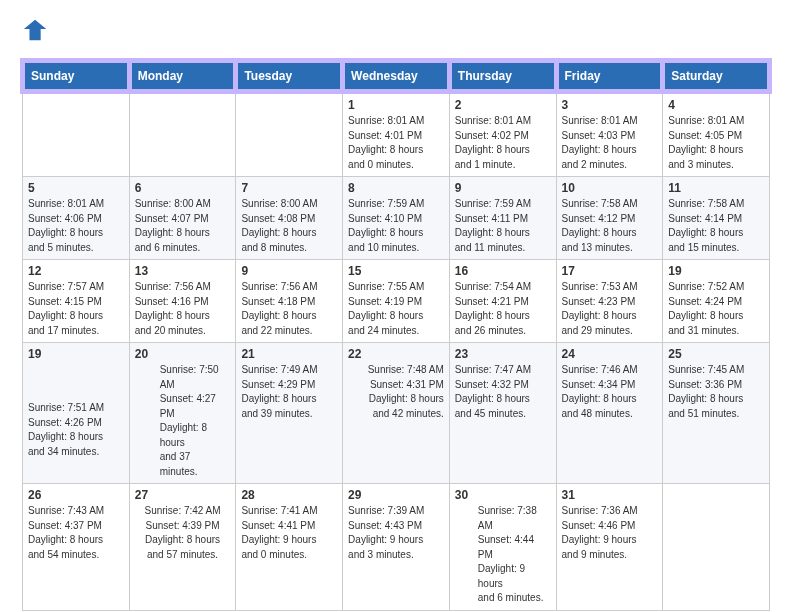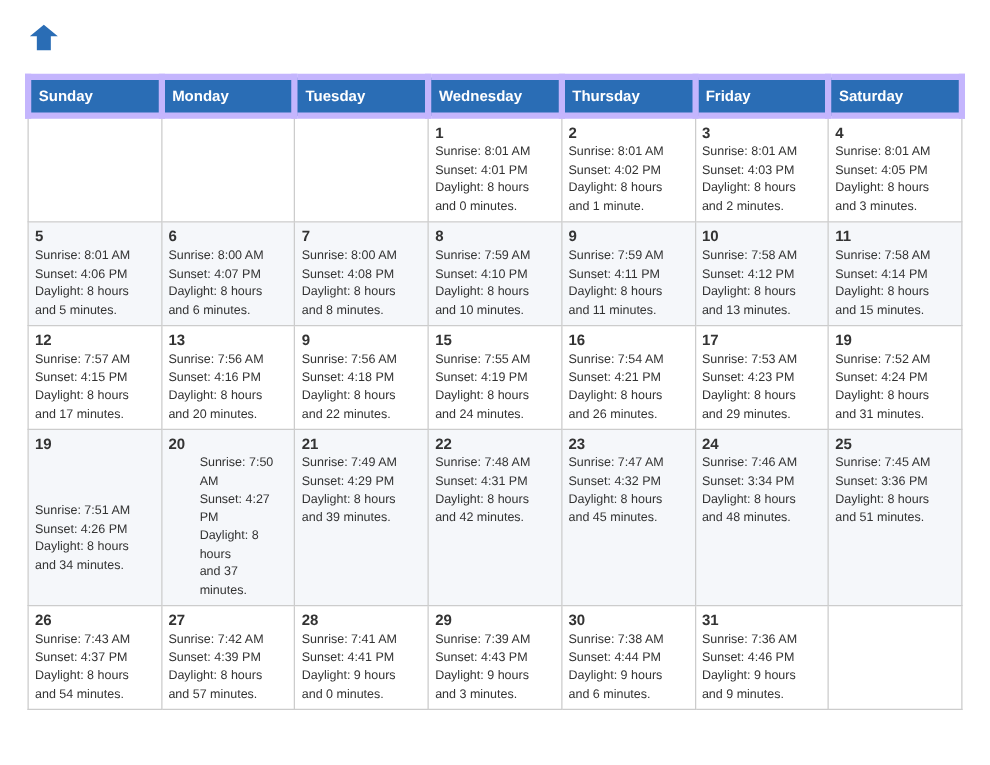--- a/index.html
+++ b/index.html
@@ -278,36 +278,36 @@
         </td>
         <td>
           <span class="day-number">21</span>
           <div class="day-info" style="white-space: pre-line;">Sunrise: 7:49 AM
 Sunset: 4:29 PM
 Daylight: 8 hours
 and 39 minutes.</div>
         </td>
         <td>
           <span class="day-number">22</span>
-          <div class="day-info" style="white-space: pre-line;">Sunrise: 7:48 AM
+          <div class="day-info" style="white-space: pre-line; text-align: right;">Sunrise: 7:48 AM
 Sunset: 4:31 PM
 Daylight: 8 hours
 and 42 minutes.</div>
         </td>
         <td>
           <span class="day-number">23</span>
           <div class="day-info" style="white-space: pre-line;">Sunrise: 7:47 AM
 Sunset: 4:32 PM
 Daylight: 8 hours
 and 45 minutes.</div>
         </td>
         <td>
           <span class="day-number">24</span>
           <div class="day-info" style="white-space: pre-line;">Sunrise: 7:46 AM
-Sunset: 3:34 PM
+Sunset: 4:34 PM
 Daylight: 8 hours
 and 48 minutes.</div>
         </td>
         <td>
           <span class="day-number">25</span>
           <div class="day-info" style="white-space: pre-line;">Sunrise: 7:45 AM
 Sunset: 3:36 PM
 Daylight: 8 hours
 and 51 minutes.</div>
         </td>
@@ -315,42 +315,42 @@
       <tr>
         <td>
           <span class="day-number">26</span>
           <div class="day-info" style="white-space: pre-line;">Sunrise: 7:43 AM
 Sunset: 4:37 PM
 Daylight: 8 hours
 and 54 minutes.</div>
         </td>
         <td>
           <span class="day-number">27</span>
-          <div class="day-info" style="white-space: pre-line;">Sunrise: 7:42 AM
+          <div class="day-info" style="white-space: pre-line; text-align: center;">Sunrise: 7:42 AM
 Sunset: 4:39 PM
 Daylight: 8 hours
 and 57 minutes.</div>
         </td>
         <td>
           <span class="day-number">28</span>
           <div class="day-info" style="white-space: pre-line;">Sunrise: 7:41 AM
 Sunset: 4:41 PM
 Daylight: 9 hours
 and 0 minutes.</div>
         </td>
         <td>
           <span class="day-number">29</span>
           <div class="day-info" style="white-space: pre-line;">Sunrise: 7:39 AM
 Sunset: 4:43 PM
 Daylight: 9 hours
 and 3 minutes.</div>
         </td>
         <td>
           <span class="day-number">30</span>
-          <div class="day-info" style="white-space: pre-line;">Sunrise: 7:38 AM
+          <div class="day-info" style="white-space: pre-line; margin-left: 23px;">Sunrise: 7:38 AM
 Sunset: 4:44 PM
 Daylight: 9 hours
 and 6 minutes.</div>
         </td>
         <td>
           <span class="day-number">31</span>
           <div class="day-info" style="white-space: pre-line;">Sunrise: 7:36 AM
 Sunset: 4:46 PM
 Daylight: 9 hours
 and 9 minutes.</div>

